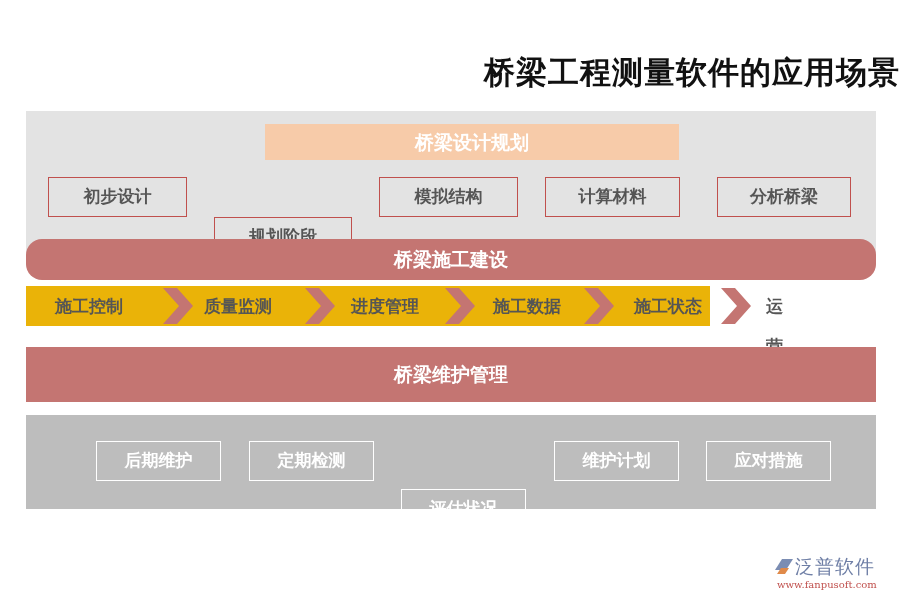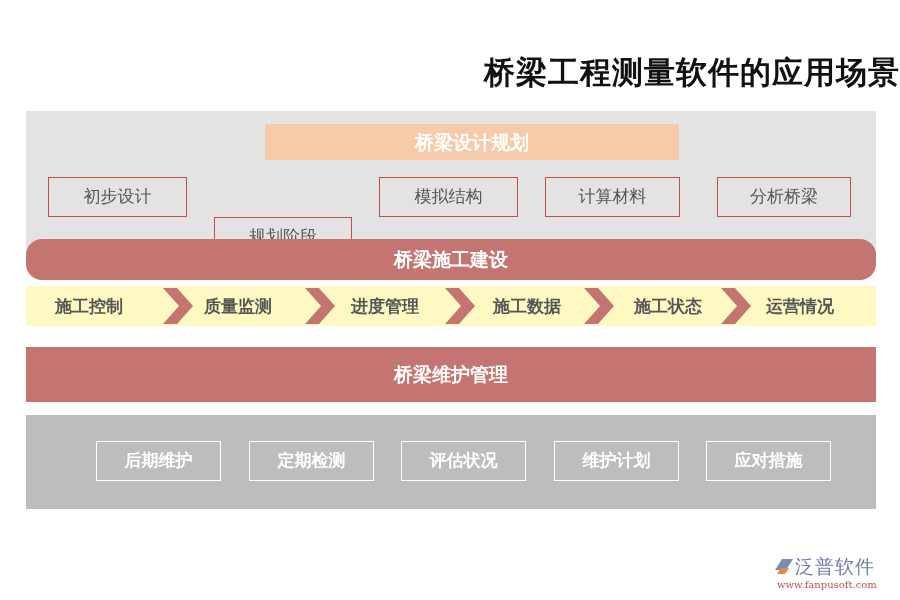--- a/index.html
+++ b/index.html
@@ -6,26 +6,26 @@
   body { width:900px; height:600px; background:#ffffff; position:relative; overflow:hidden;
          font-family: "DejaVu Serif", "Liberation Serif", serif; }
   .title { position:absolute; left:0; top:52px; width:900px; text-align:right;
            font-size:31px; color:#111; font-weight:bold; letter-spacing:1px; }
 
   
   .sec1 { position:absolute; left:26px; top:111px; width:850px; height:155px; background:#e3e3e3; }
   .sec1-head { position:absolute; left:239px; top:13px; width:414px; height:36px; background:#f7cba9;
                color:#fff; font-size:19px; font-weight:bold; text-align:center; line-height:36px; }
   .sec1-box { position:absolute; top:66px; height:40px; border:1.5px solid #c0504d; box-sizing:border-box;
-              color:#555; font-size:17px; font-weight:normal; text-align:center; line-height:37px; }
+              color:#555; font-size:17px; font-weight:bold; text-align:center; line-height:37px; }
 
   
   .sec2-head { position:absolute; left:26px; top:239px; width:850px; height:41px; background:#c47572;
                border-radius:16px; color:#fff; font-size:19px; font-weight:bold; text-align:center; line-height:41px; }
-  .sec2-strip { position:absolute; left:26px; top:286px; width:850px; height:40px; background:#fef9c3; }
+  .sec2-strip { position:absolute; left:26px; top:286px; width:684px; height:40px; background:#eab308; }
   .step { position:absolute; top:0; height:40px; line-height:40px; color:#555; font-size:17px; font-weight:bold; }
   .chev { position:absolute; top:2px; width:30px; height:36px; }
 
   
   .sec3-head { position:absolute; left:26px; top:347px; width:850px; height:55px; background:#c47572;
                color:#fff; font-size:19px; font-weight:bold; text-align:center; line-height:55px; }
   .sec3-body { position:absolute; left:26px; top:415px; width:850px; height:94px; background:#bdbdbd; }
   .sec3-box { position:absolute; top:26px; width:125px; height:40px; border:1.5px solid #ffffff; box-sizing:border-box;
               color:#fff; font-size:17px; font-weight:bold; text-align:center; line-height:37px; }
 
@@ -71,21 +71,21 @@
   <svg class="chev" style="left:695px;" viewBox="0 0 30 36">
       <polygon points="0,0 14,0 30,18 14,36 0,36 16,18" fill="#c47572"></polygon>
     </svg>
   <div class="step" style="left:740px;">运营情况</div>
 </div>
 
 <div class="sec3-head">桥梁维护管理</div>
 <div class="sec3-body">
   <div class="sec3-box" style="left:70px;">后期维护</div>
   <div class="sec3-box" style="left:223px;">定期检测</div>
-  <div class="sec3-box" style="left:375px;">评估状况</div>
+  <div class="sec3-box" style="left:375px;margin-top:48px;">评估状况</div>
   <div class="sec3-box" style="left:528px;">维护计划</div>
   <div class="sec3-box" style="left:680px;text-align:center;">应对措施</div>
 </div>
 
 <div class="logo">
   <svg class="logo-mark" viewBox="0 0 22 22">
     <path d="M2,14 L9,3 L20,3 L13,14 Z" fill="#7b8db3"></path>
     <path d="M4,18 L12,18 L16,12 L8,12 Z" fill="#e08a4a"></path>
   </svg>
   <span class="logo-text">泛普软件</span>

